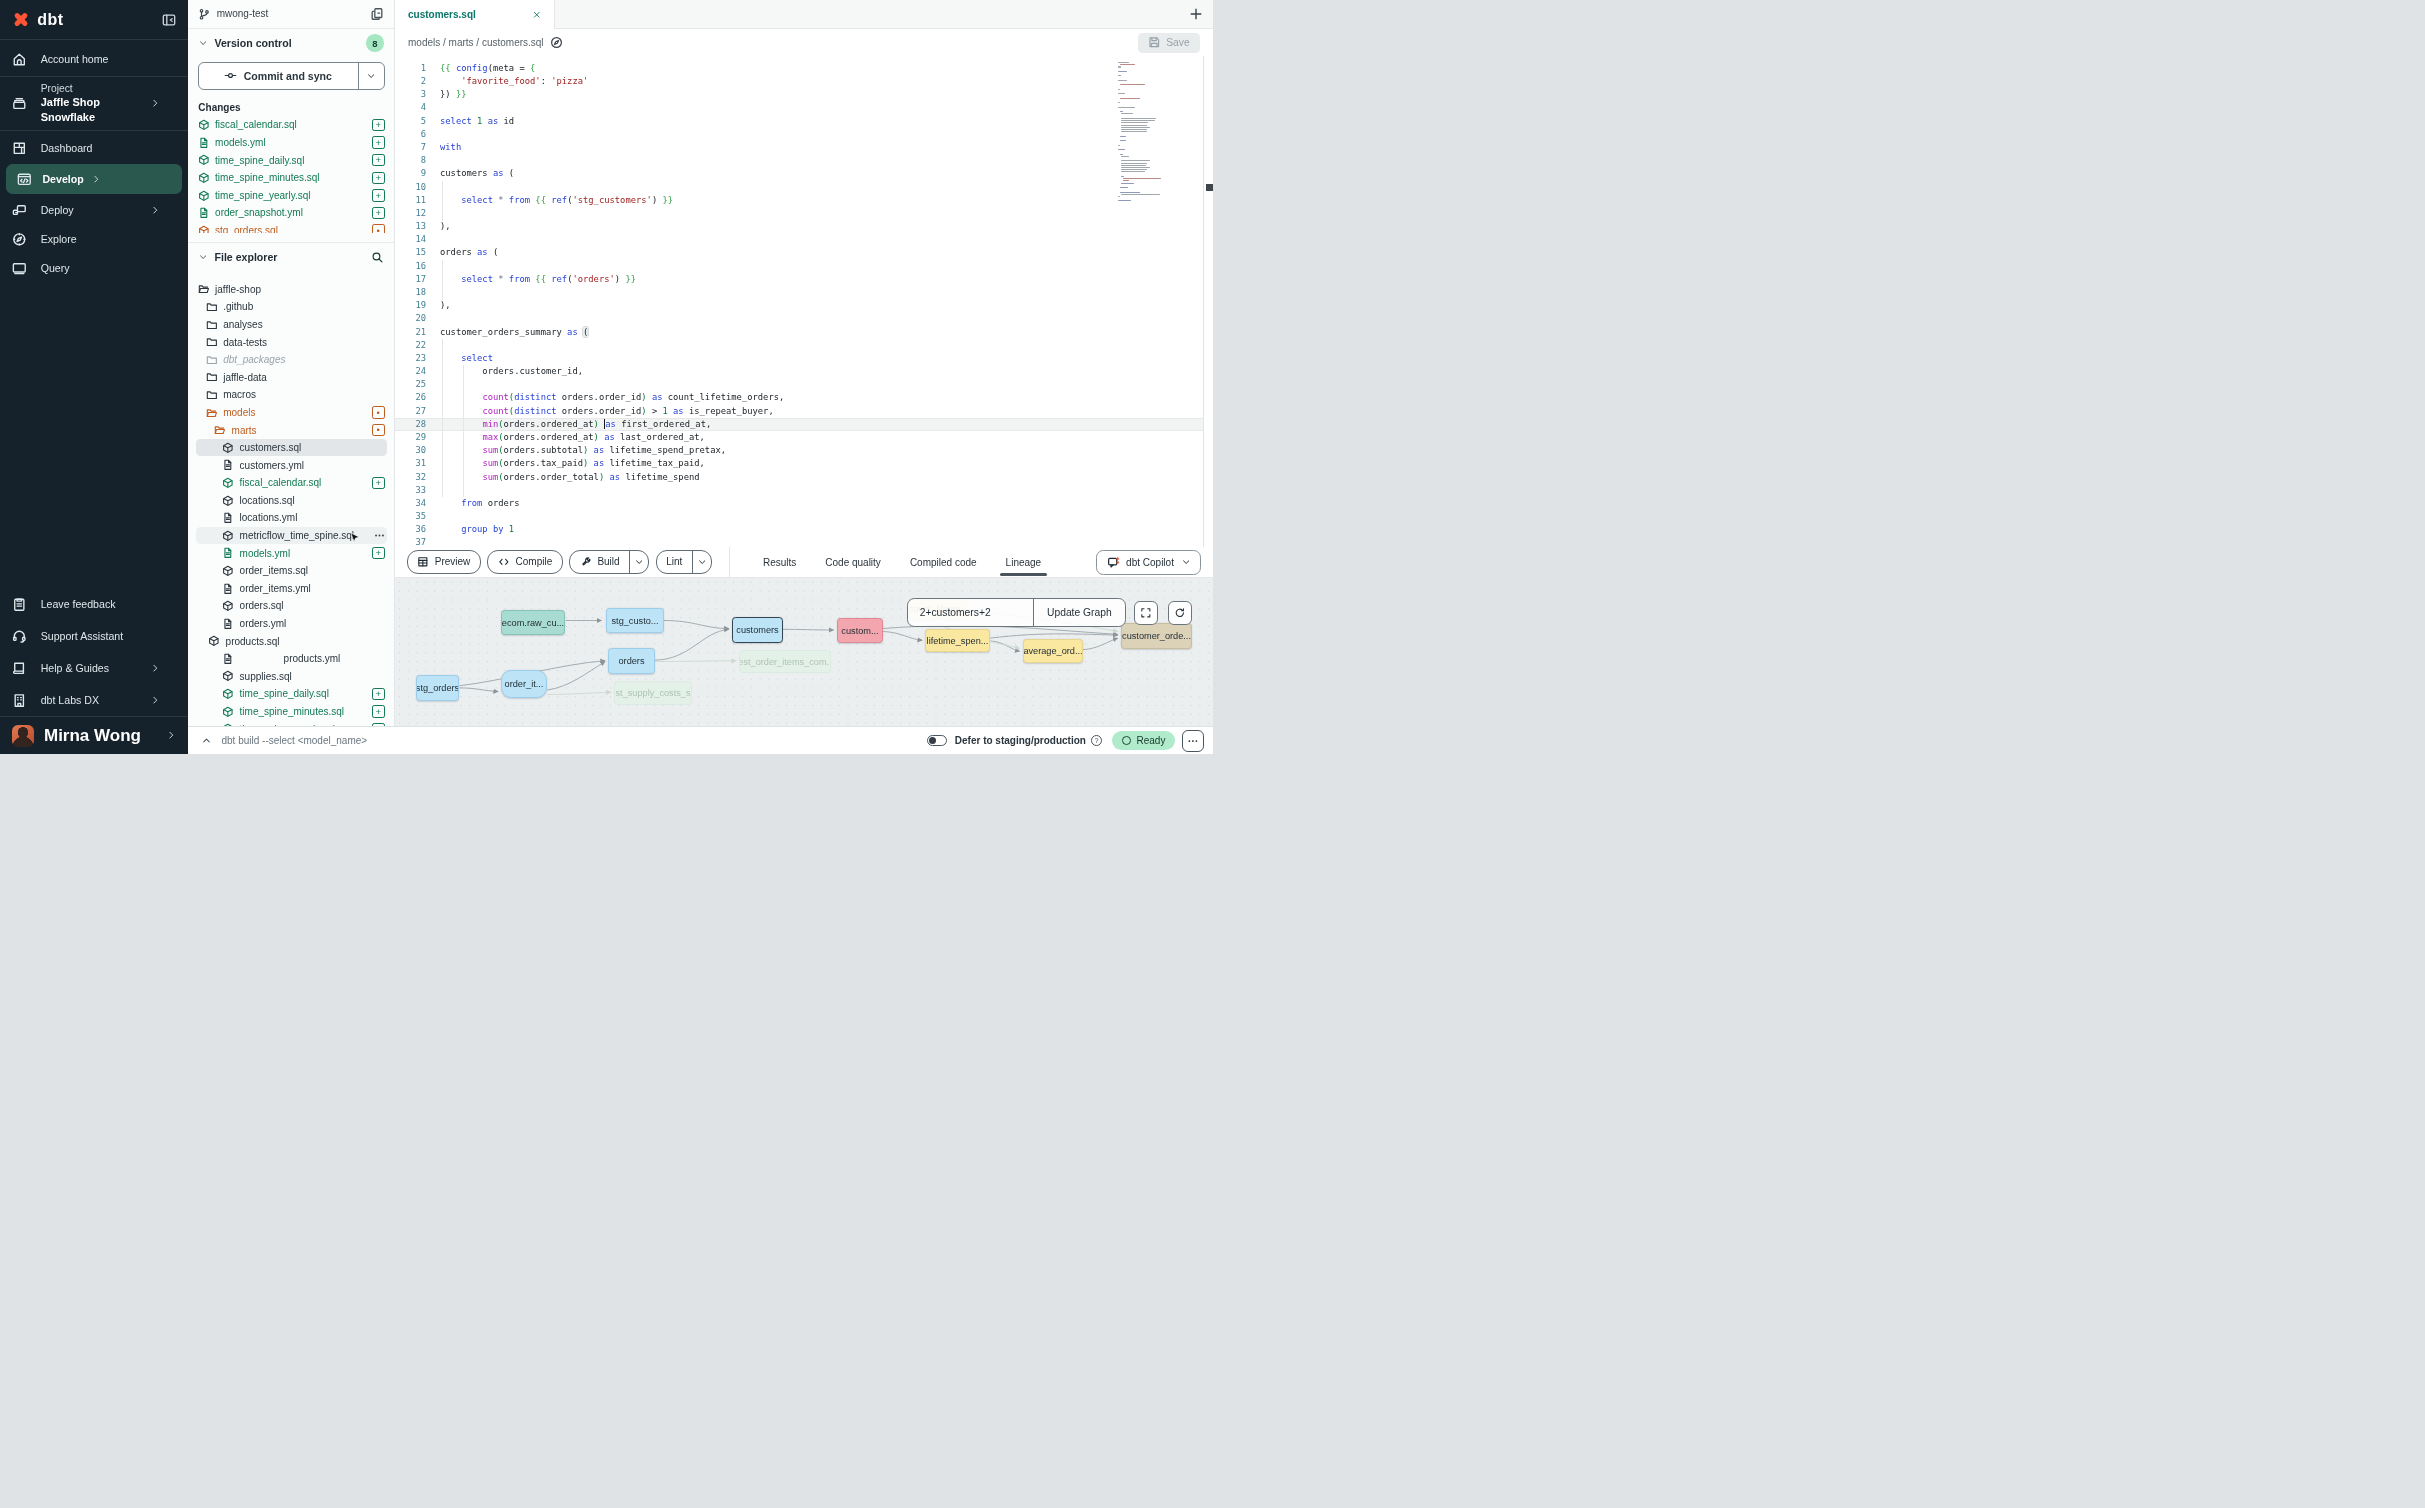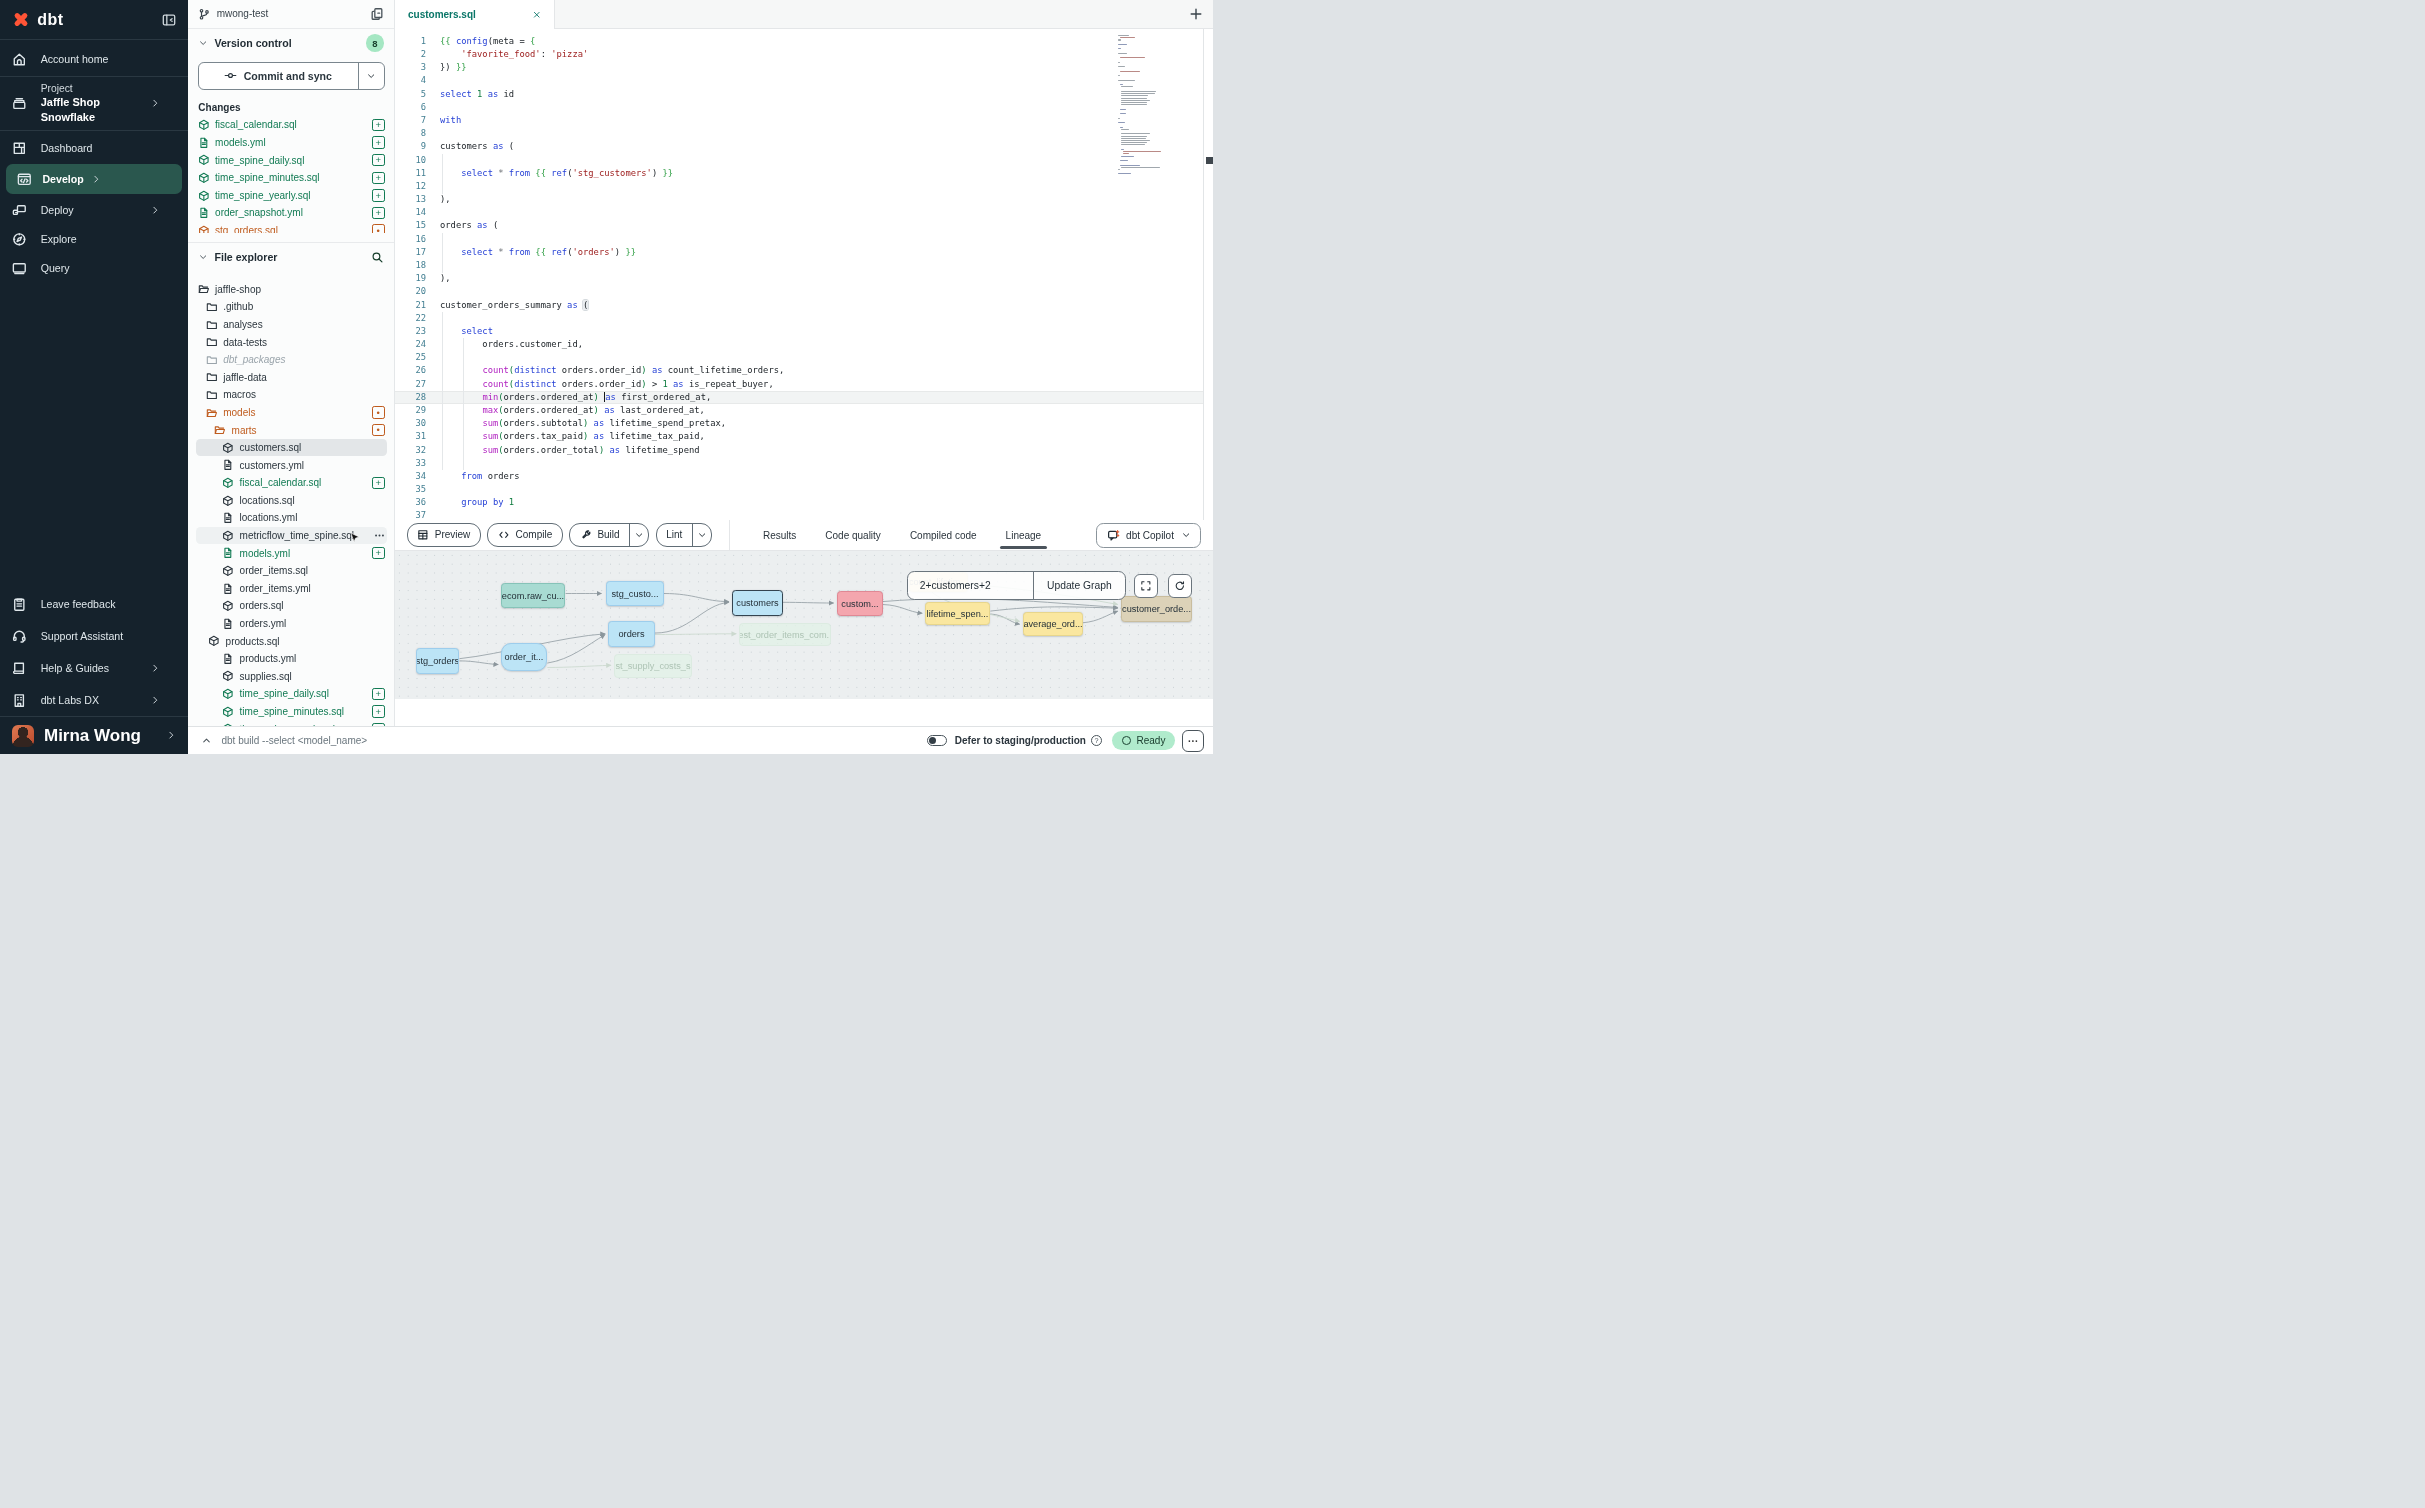--- a/index.html
+++ b/index.html
@@ -634,21 +634,21 @@
         </div>
         <div class="tree-row " style="padding-left: 20px;">
           <span class="ico">
             <svg width="11.7" height="11.7" viewBox="0 0 16 16" fill="none" stroke="currentColor" stroke-width="1.5" stroke-linecap="round" stroke-linejoin="round">
               <path d="M8 1.8 13.8 5v6L8 14.2 2.2 11V5z"></path>
               <path d="M2.4 5.2 8 8l5.6-2.8M8 8v6"></path>
             </svg>
           </span>
           <span class="label">products.sql</span>
         </div>
-        <div class="tree-row " style="padding-left: 34px;">
+        <div class="tree-row " style="padding-left: 34px; gap: 44px;">
           <span class="ico">
             <svg width="11.7" height="11.7" viewBox="0 0 16 16" fill="none" stroke="currentColor" stroke-width="1.5" stroke-linecap="round" stroke-linejoin="round">
               <path d="M4 1.8h5l3 3v9.4H4z"></path>
               <path d="M9 1.8V5h3M5.8 8h4.4M5.8 10.3h4.4"></path>
             </svg>
           </span>
           <span class="label">products.yml</span>
         </div>
         <div class="tree-row " style="padding-left: 34px;">
           <span class="ico">
@@ -700,20 +700,38 @@
             <svg width="9.5" height="9.5" viewBox="0 0 16 16" fill="none" stroke="currentColor" stroke-width="1.5" stroke-linecap="round" stroke-linejoin="round">
               <path d="M4 4l8 8M12 4l-8 8"></path>
             </svg>
           </span>
       </div>
       <span class="tab-plus ico">
           <svg width="14" height="14" viewBox="0 0 16 16" stroke="currentColor" stroke-width="1.6" stroke-linecap="round">
             <path d="M8 2.5v11M2.5 8h11"></path>
           </svg>
         </span>
+    </div>
+    <div class="crumb-row">
+      <span class="crumb">models / marts / customers.sql</span>
+      <span class="crumb-compass ico">
+          <svg width="13" height="13" viewBox="0 0 16 16" fill="none" stroke="currentColor" stroke-width="1.5" stroke-linecap="round" stroke-linejoin="round">
+            <circle cx="8" cy="8" r="6"></circle>
+            <path d="M10.5 5.5 9 9 5.5 10.5 7 7z"></path>
+          </svg>
+        </span>
+      <button class="save-btn" style="border:none">
+        <span class="ico">
+            <svg width="12.5" height="12.5" viewBox="0 0 16 16" fill="none" stroke="currentColor" stroke-width="1.5" stroke-linecap="round" stroke-linejoin="round">
+              <path d="M2.5 2.5h9L13.5 5v8.5h-11z"></path>
+              <path d="M5 2.5V6h5.5V2.5M4.5 13.5V9.5h7v4"></path>
+            </svg>
+          </span>
+        <span>Save</span>
+      </button>
     </div>
     <div id="editor">
         <div class="curline" style="top:362px"></div>
         <div class="guide" style="left:47px;top:125px;height:40px"></div>
         <div class="guide" style="left:47px;top:204px;height:40px"></div>
         <div class="guide" style="left:47px;top:283px;height:158px"></div>
         <div class="guide" style="left:68px;top:309px;height:132px"></div>
         <div class="gutter-num" style="top:5.9px">1</div>
         <div class="cl" style="top:5.9px"><span class="tk-j">{{ </span><span class="tk-k">config</span><span class="tk-d">(meta = </span><span class="tk-j">{</span></div>
         <div class="gutter-num" style="top:19px">2</div>

